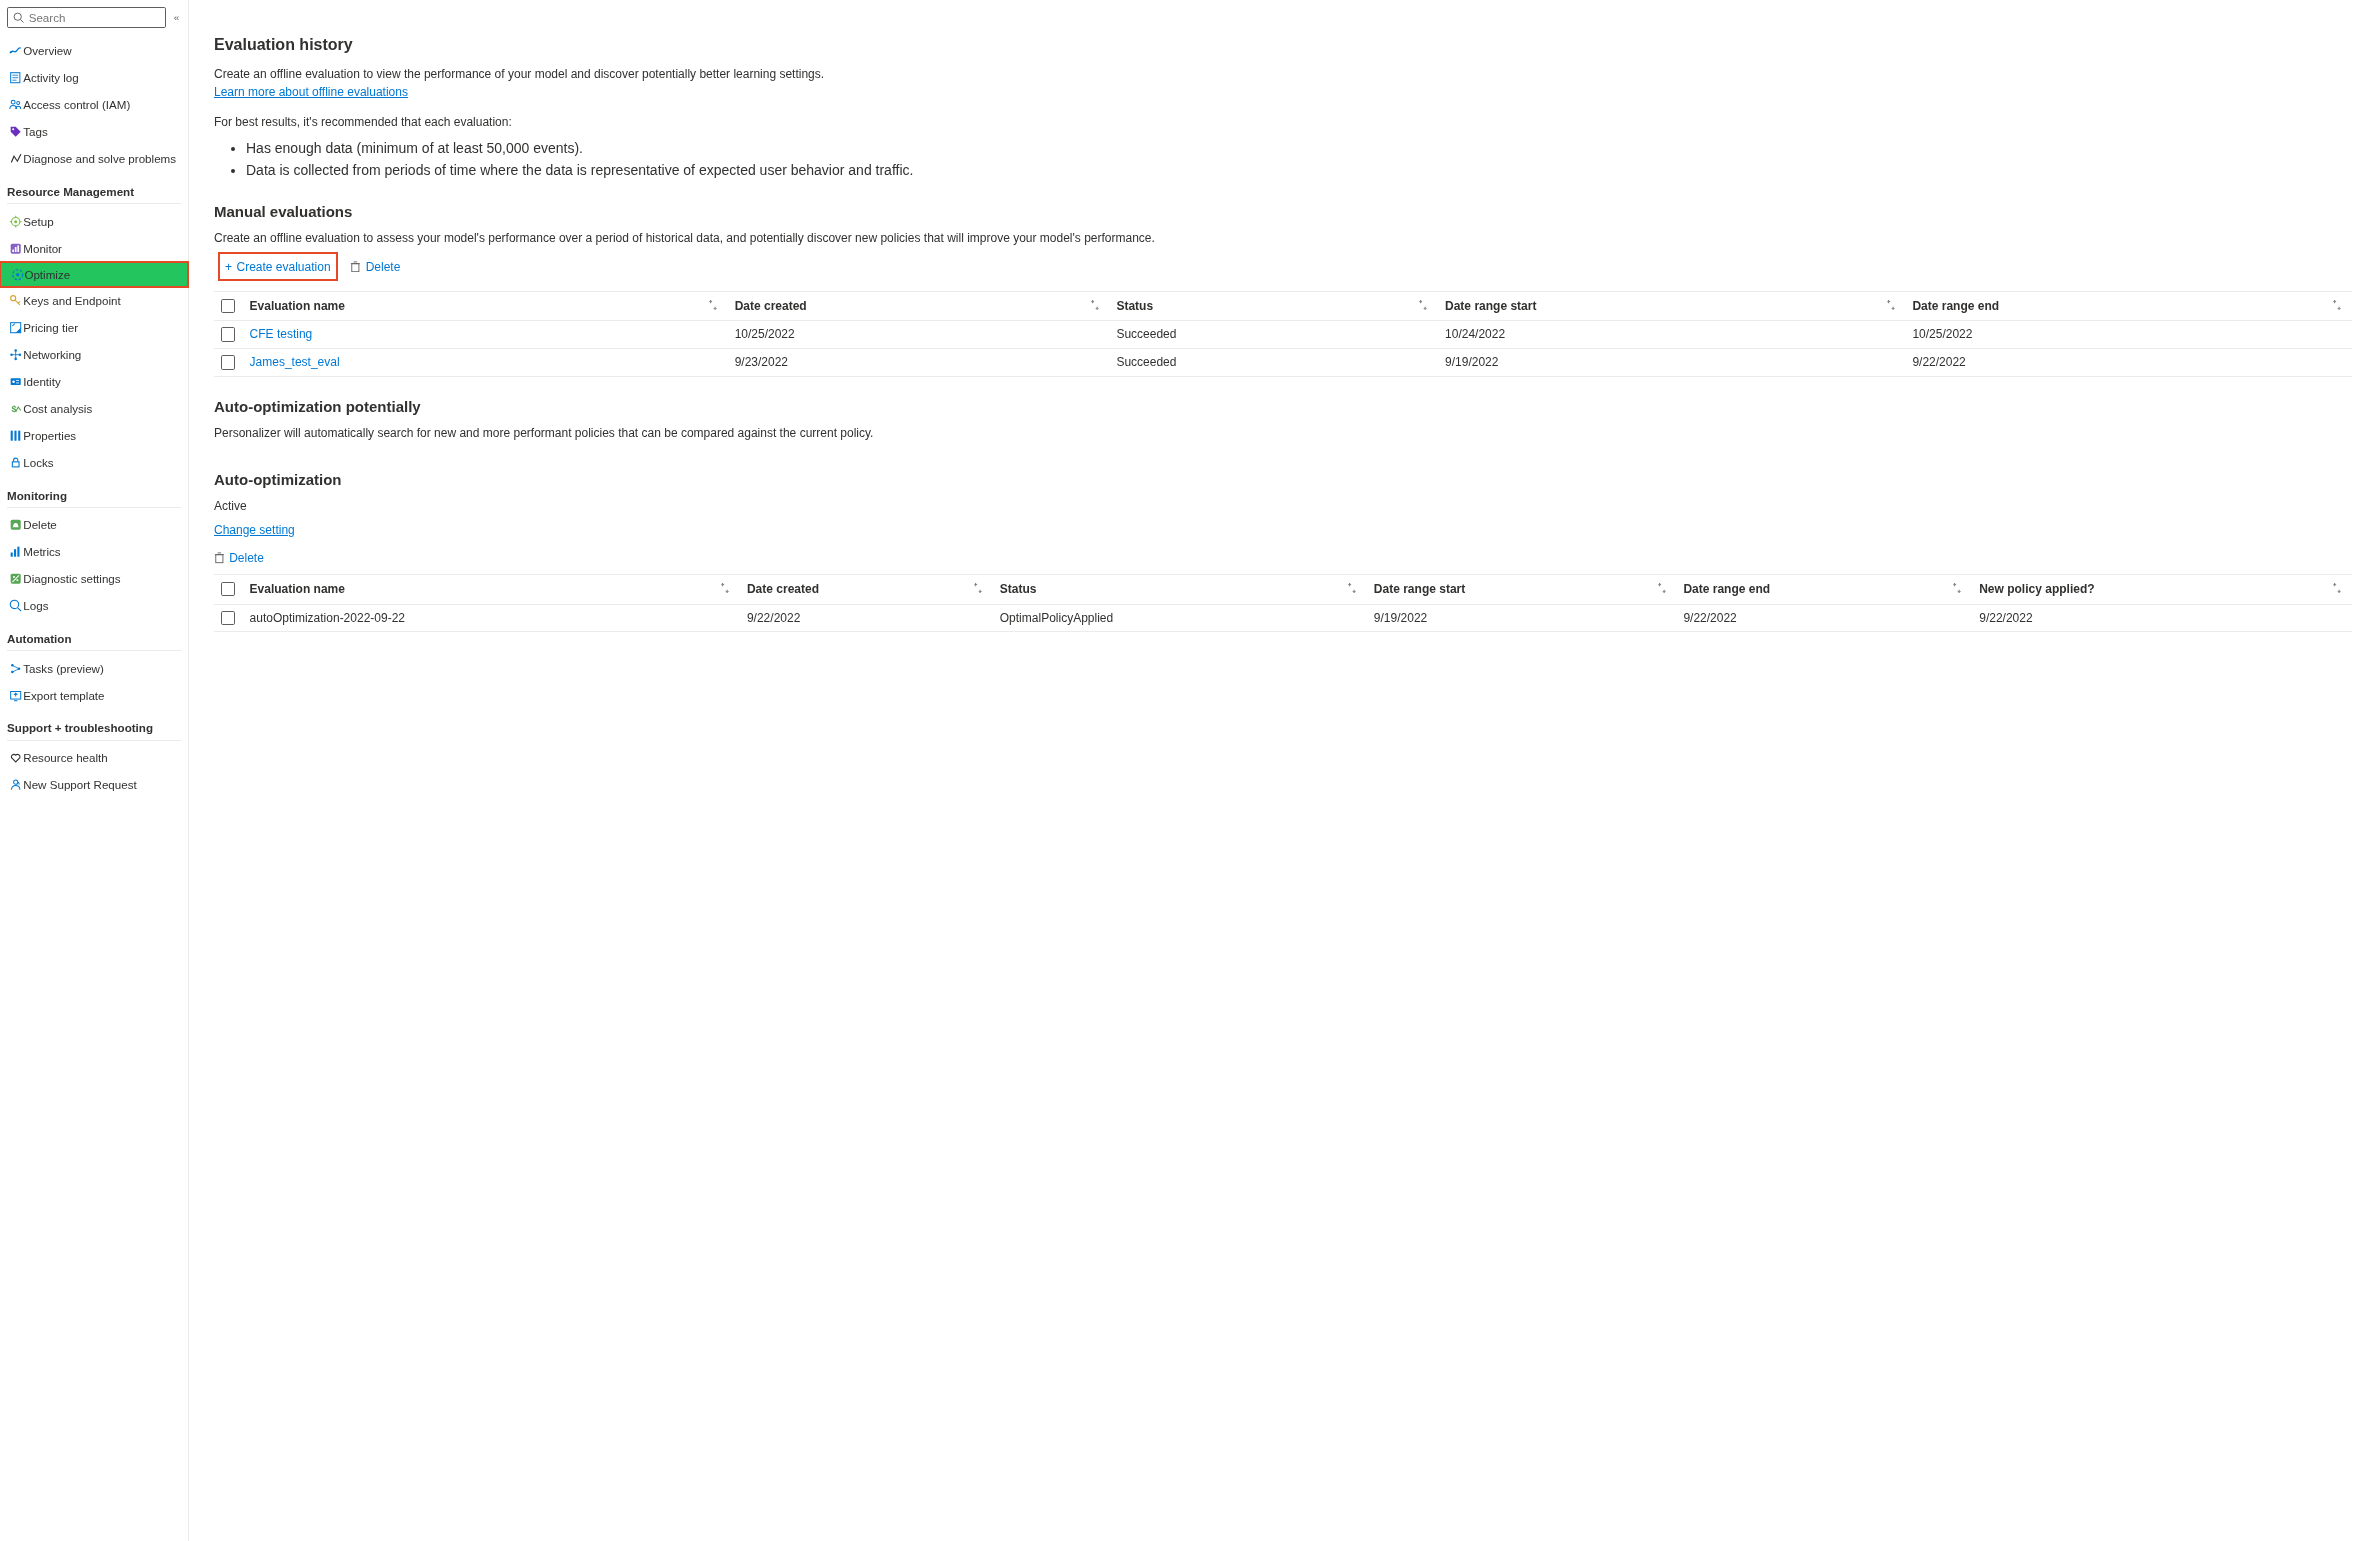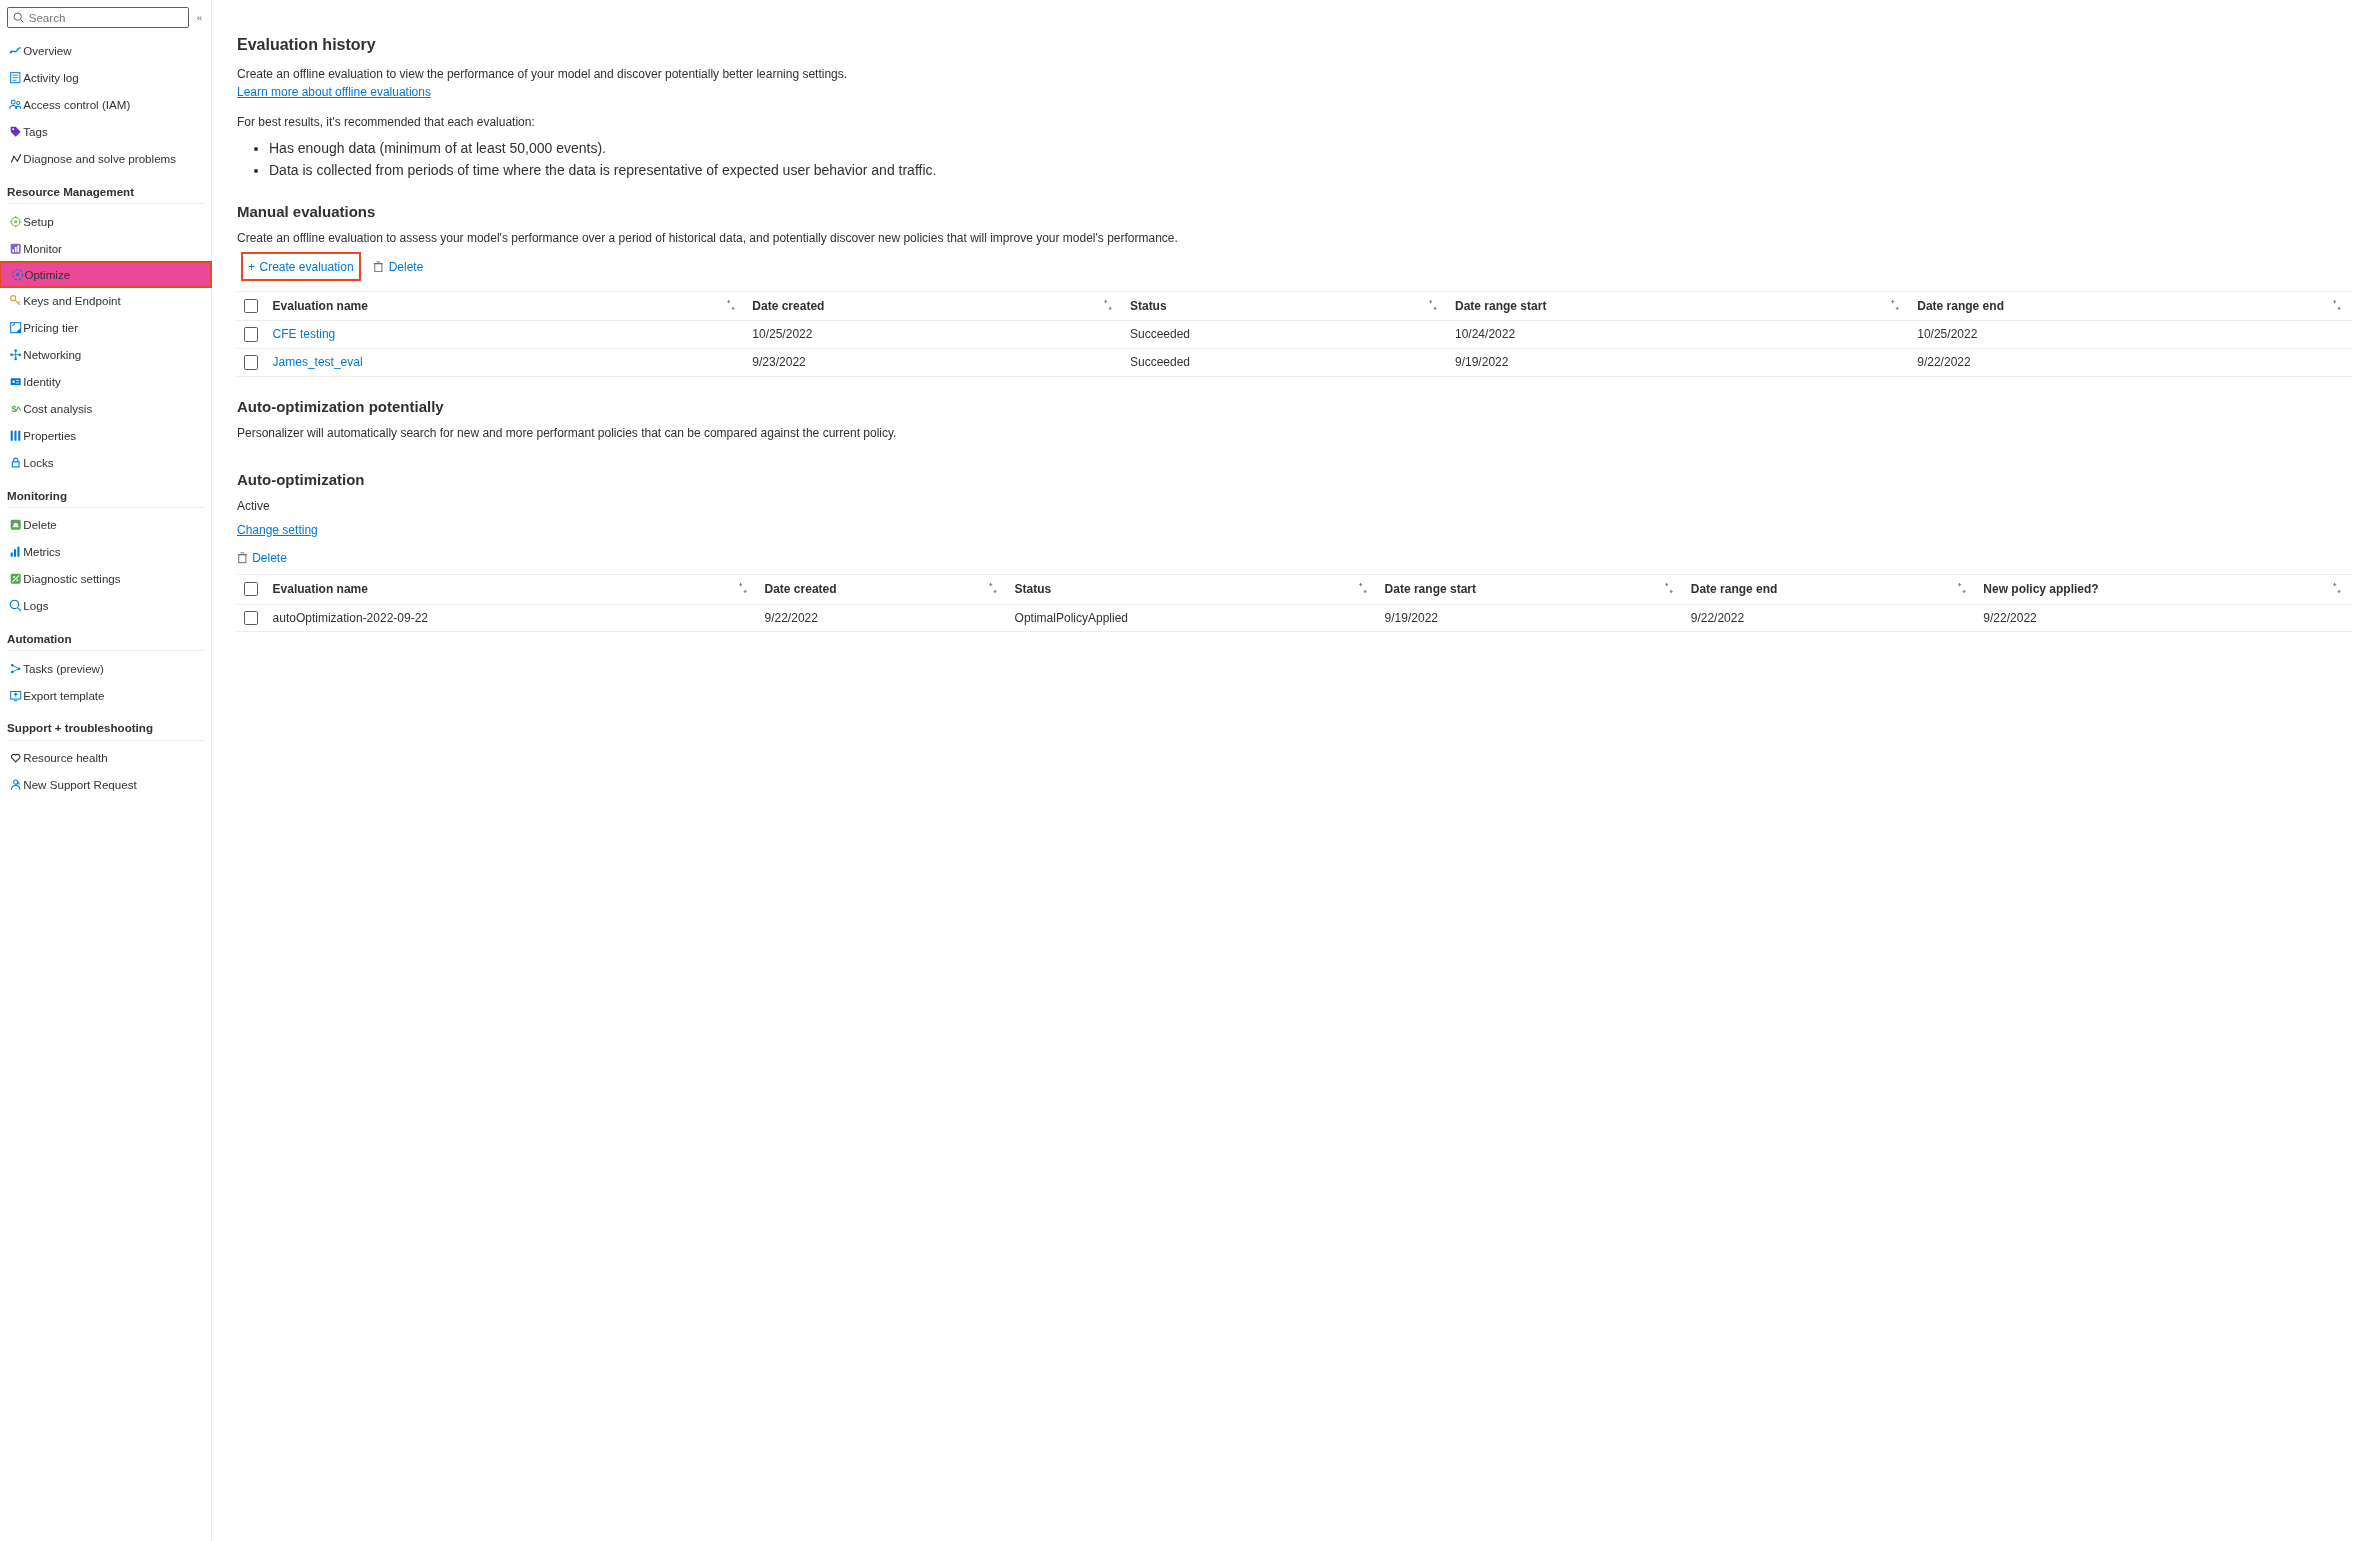--- a/index.html
+++ b/index.html
@@ -1,28 +1,28 @@
 <!DOCTYPE html>
 <html style="font-size:14.3px"><head>
   <meta charset="utf-8">
   <style>
     * { box-sizing: border-box; margin: 0; padding: 0; }
     body { font-family: "Segoe UI", -apple-system, BlinkMacSystemFont, sans-serif; font-size: 11.6px; color: #323130; background: #fff; }
     .layout { display: flex; min-height: 100vh; }
     
     
-    .sidebar { width: 212px; border-right: 0.9px solid #edebe9; padding: 7.1px 0; flex-shrink: 0; }
+    .sidebar { width: 189px; border-right: 0.9px solid #edebe9; padding: 7.1px 0; flex-shrink: 0; }
     .search-row { display: flex; align-items: center; padding: 0 7.1px 9px 7.1px; gap: 5.4px; }
     .search-box { display: flex; align-items: center; border: 0.9px solid #605e5c; border-radius: 1.8px; padding: 2.7px 5.4px; flex: 1; height: 21.4px; }
     .search-box svg { flex-shrink: 0; }
     .search-input { border: none; outline: none; width: 100%; font-size: 11.6px; padding-left: 3.6px; color: #323130; }
     .collapse-btn { background: none; border: none; cursor: pointer; font-size: 9.8px; color: #605e5c; padding: 1.8px; }
     
     .nav-item { display: flex; align-items: center; padding: 5.4px 7.1px 5.4px 9px; cursor: pointer; height: 27px; }
-    .nav-item.selected { background: #ec4899; text-align: right; }
+    .nav-item.selected { background: #22c55e; text-align: right; }
     .nav-item.highlighted { border: 2.2px solid #e34a25; margin: -0.9px -0.9px -0.9px -0.9px; }
     .nav-item-icon { width: 14.3px; height: 14.3px; flex-shrink: 0; display: flex; align-items: center; justify-content: center; }
     .nav-item-label { font-size: 11.6px; }
     
     .nav-section-header { font-weight: 600; font-size: 11.6px; padding: 12.5px 7.1px 1.8px 7.1px; color: #323130; }
     .nav-section-rule { height: 0.9px; background: #edebe9; margin: 3.6px 7.1px; }
     
     
     .main { flex: 1; padding: 18px 25px 18px 25px; overflow-x: auto; }
     h2 { font-size: 16px; font-weight: 600; margin-bottom: 10.7px; margin-top: 18px; }

